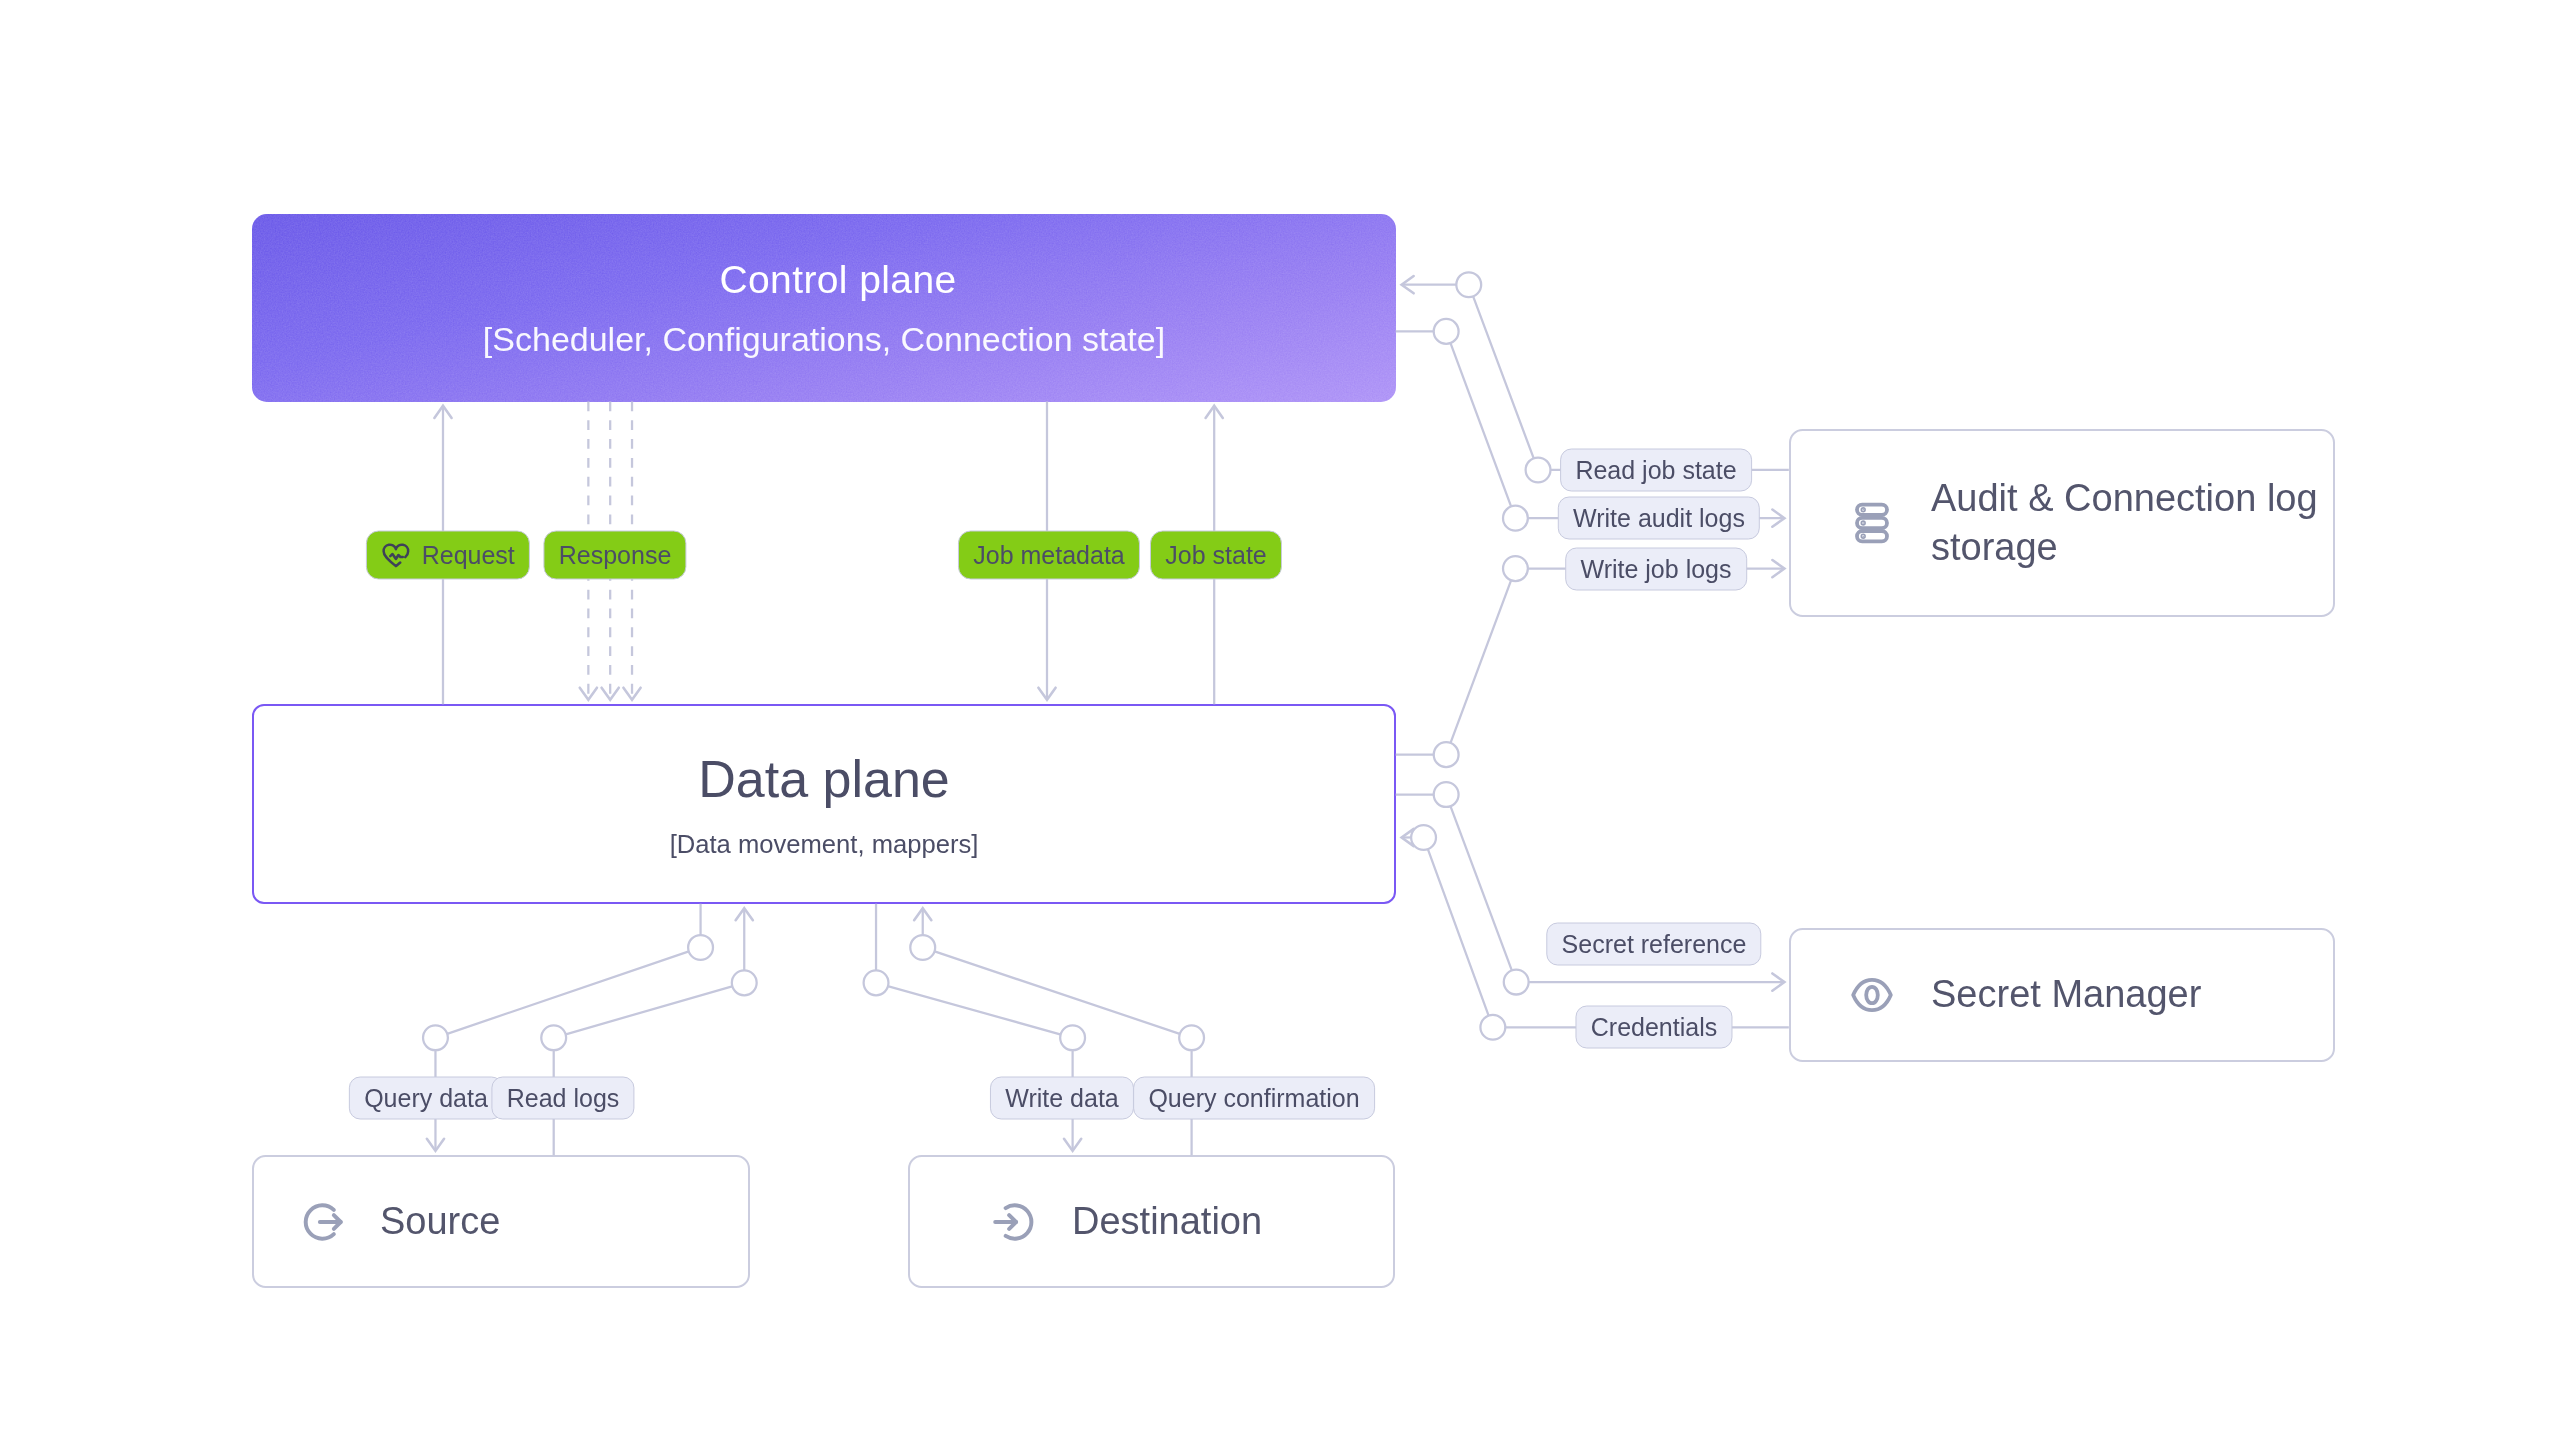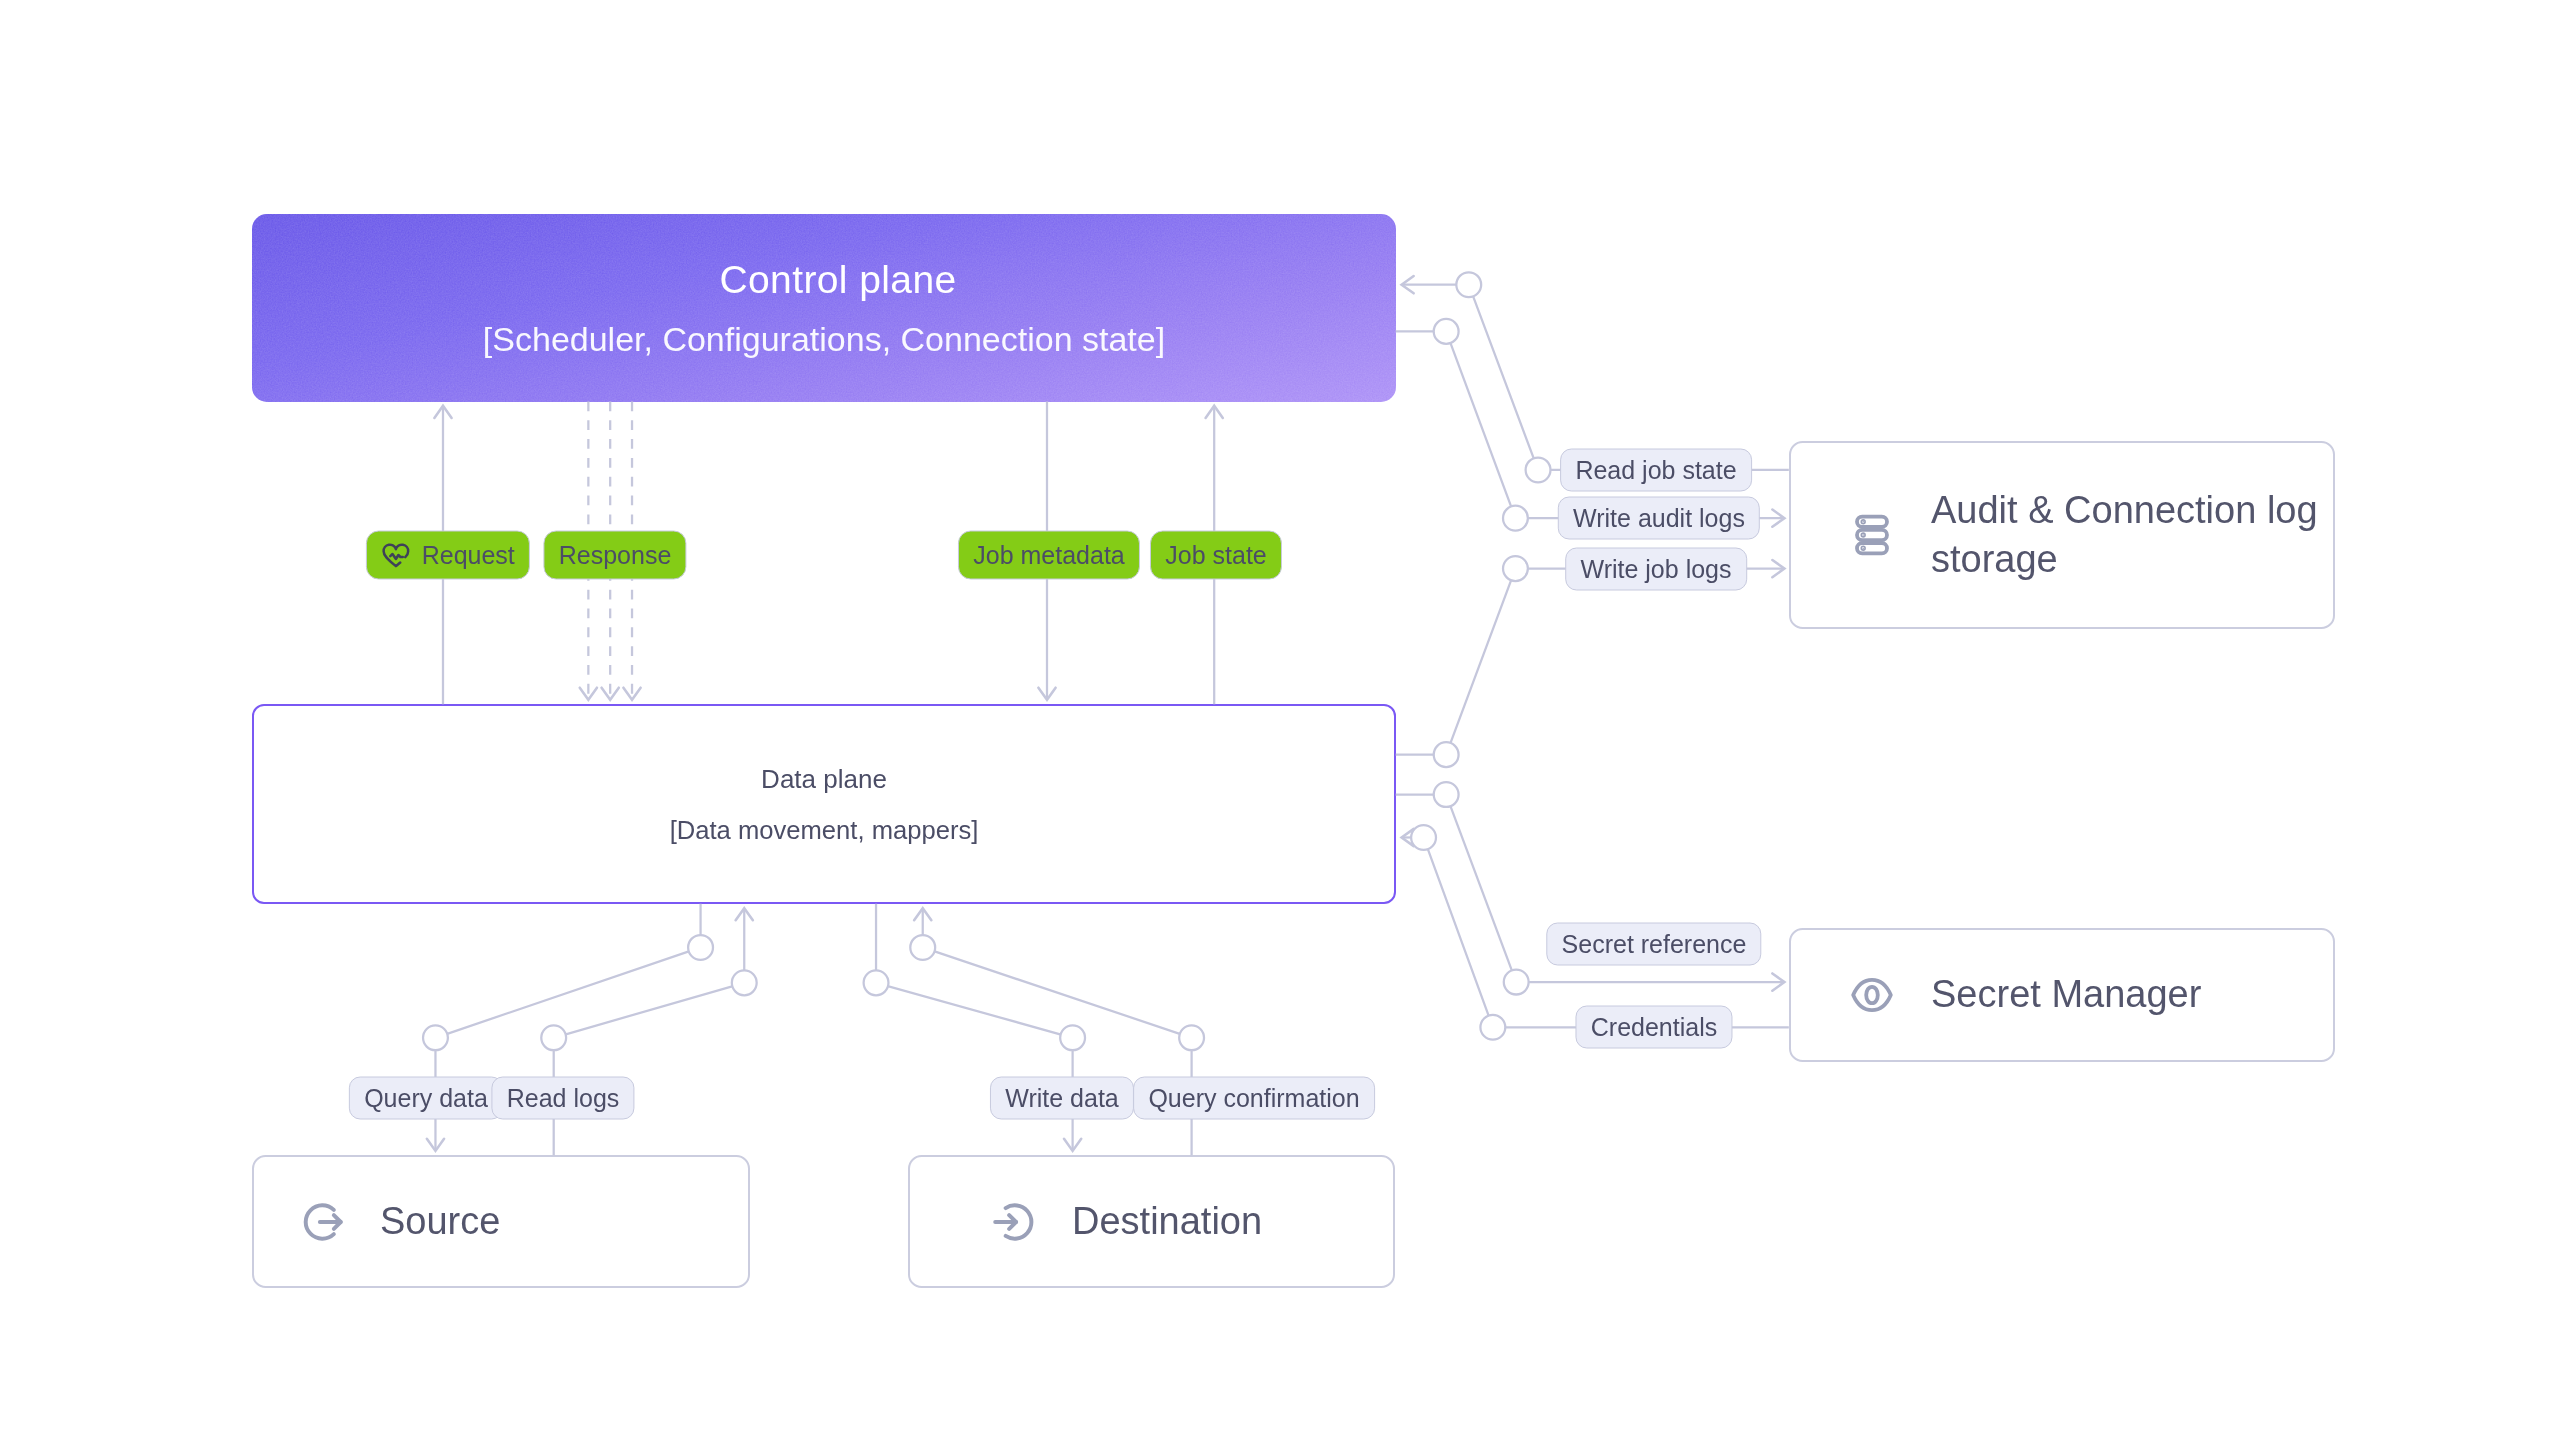--- a/index.html
+++ b/index.html
@@ -9,26 +9,26 @@
   .node{position:absolute;box-sizing:border-box;z-index:1;}
   .outline{border:2.3px solid #CBCDDF;border-radius:13.6px;background:#ffffff;}
   #control-plane{left:252px;top:214px;width:1144px;height:188px;border-radius:15px;overflow:hidden;
     background:linear-gradient(168deg,#6553E8 0%,#7663EF 35%,#9379F2 70%,#AB8FF7 100%);
     display:flex;flex-direction:column;align-items:center;justify-content:center;gap:18px;color:#fff;}
   #control-plane .noise{position:absolute;left:0;top:0;width:100%;height:100%;}
   #control-plane .ctitle{position:relative;font-size:39px;font-weight:500;letter-spacing:0.4px;margin-left:28px;}
   #control-plane .csub{position:relative;font-size:34px;font-weight:400;opacity:.95;}
   #data-plane{left:252px;top:704px;width:1144px;height:200px;border:2.3px solid #7A58F4;border-radius:12px;
     background:#fff;display:flex;flex-direction:column;align-items:center;justify-content:center;gap:21px;}
-  .dtitle{font-size:26px;font-weight:500;color:#4B4D66;}
+  .dtitle{font-size:52px;font-weight:500;color:#4B4D66;}
   .dsub{font-size:25.6px;color:#4B4D66;}
   .leaf{display:flex;align-items:center;background:#fff;}
   #source{left:252px;top:1155px;width:498px;height:133px;padding-left:44px;gap:32px;}
   #destination{left:908px;top:1155px;width:487px;height:133px;padding-left:80px;gap:32px;}
-  #audit-box{left:1789px;top:429px;width:546px;height:188px;padding-left:57px;gap:35px;margin-top:12px;}
+  #audit-box{left:1789px;top:429px;width:546px;height:188px;padding-left:57px;gap:35px;}
   #secret-box{left:1789px;top:928px;width:546px;height:134px;padding-left:57px;gap:35px;}
   .ntitle{font-size:38px;font-weight:500;color:#53556C;line-height:1.3;max-width:429px;}
   .nicon{flex:0 0 auto;display:flex;align-items:center;}
   .pill{position:absolute;transform:translate(-50%,-50%);z-index:3;height:41px;display:flex;align-items:center;
     gap:10.5px;padding:0 14.3px;border:1.9px solid #C7CADE;border-radius:11.3px;background:#84cc16;
     font-size:25px;color:#4B4D66;white-space:nowrap;}
   .pill.white{height:47px;border-radius:12.8px;}
   .pill.lav{background:#EBEDF8;}
   .picon{display:flex;align-items:center;}
 </style>

